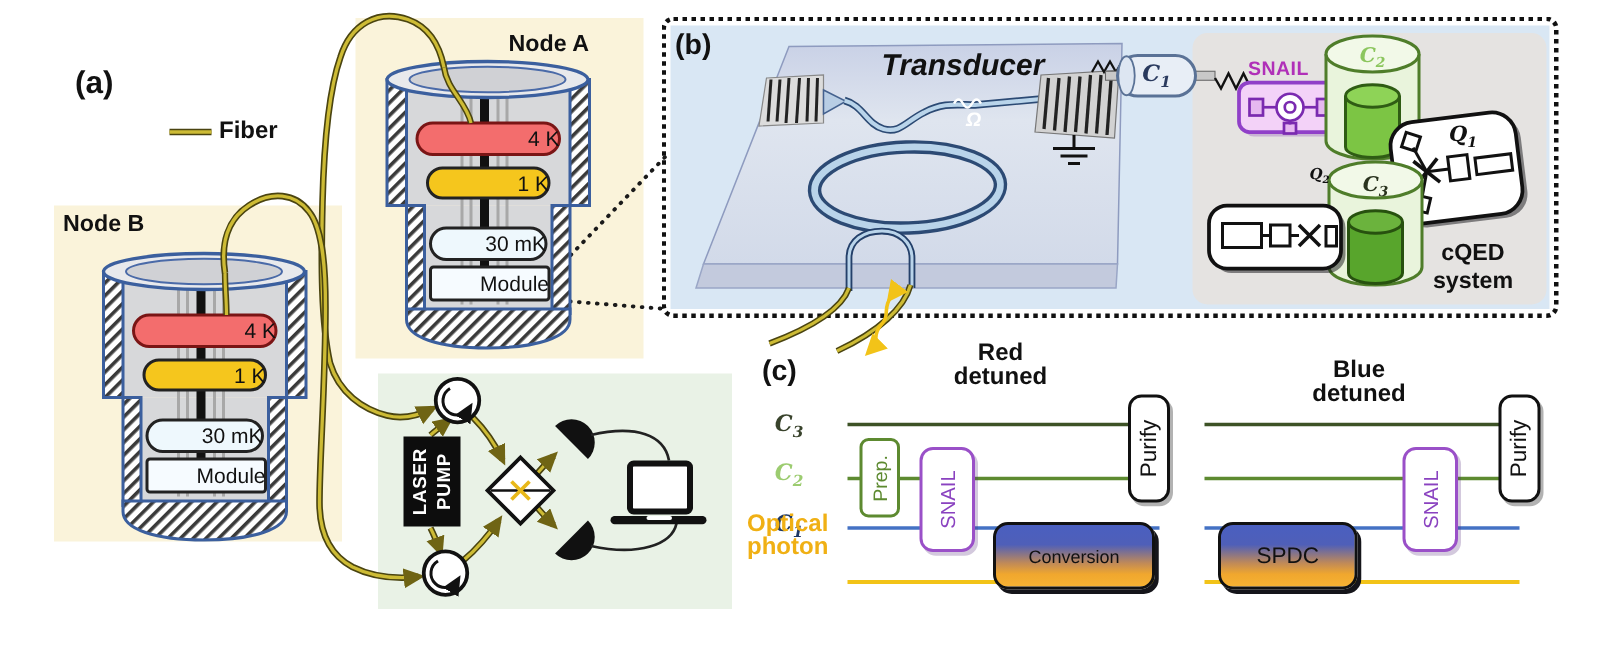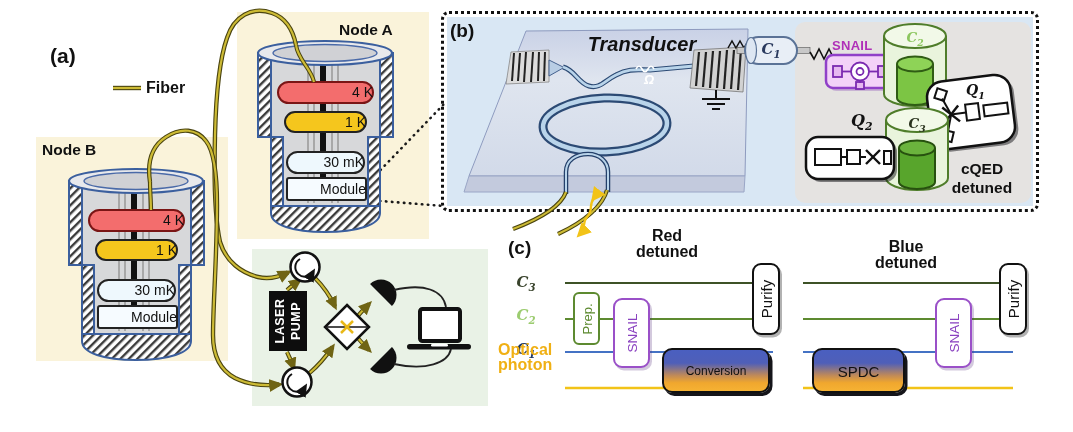--- a/index.html
+++ b/index.html
@@ -337,24 +337,24 @@
   <div class="txt bold" style="left:832px;top:38px;font-size:13px;color:#b030b8;letter-spacing:.3px;">SNAIL</div>
   <div class="txt math ctr" style="left:901px;top:29px;width:28px;font-size:13.5px;color:#8cc65e;">
     <span>C</span><sub>2</sub>
   </div>
   <div class="txt math ctr" style="left:903px;top:115px;width:28px;font-size:13.5px;color:#2a331e;">
     <span>C</span><sub>3</sub>
   </div>
   <div class="txt math" style="left:966px;top:82px;font-size:14px;">
     <span>Q</span><sub>1</sub>
   </div>
-  <div class="txt math" style="left:851px;top:111px;font-size:16px;">
+  <div class="txt math" style="left:873px;top:111px;font-size:10px;">
     <span>Q</span><sub>2</sub>
   </div>
-  <div class="txt bold ctr" style="left:938px;top:159px;width:88px;font-size:15.5px;line-height:19px;">cQED detuned</div>
+  <div class="txt bold ctr" style="left:938px;top:159px;width:88px;font-size:15.5px;line-height:19px;">cQED system</div>
 
   <div class="txt panel-label" style="left:508px;top:237px;font-size:19px;">(c)</div>
   <div class="txt bold ctr" style="left:621px;top:228px;width:92px;font-size:16px;line-height:15.5px;">Red detuned</div>
   <div class="txt bold ctr" style="left:860px;top:228px;width:92px;font-size:16px;line-height:15.5px;margin-top:11px;">Blue detuned</div>
 
   <div class="txt math ctr" style="left:510px;top:273px;width:32px;font-size:15px;color:#39432c;">
     <span>C</span><sub>3</sub>
   </div>
   <div class="txt math ctr" style="left:510px;top:306px;width:32px;font-size:15px;color:#9ccc70;">
     <span>C</span><sub>2</sub>

